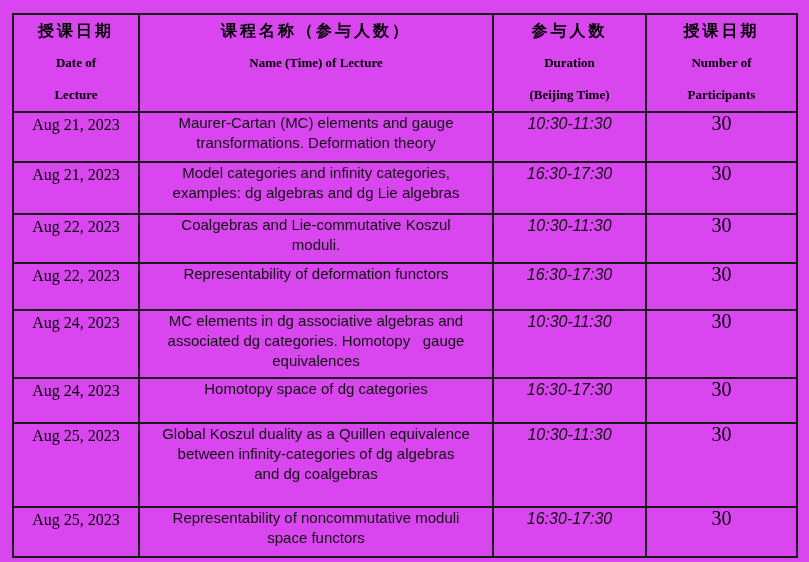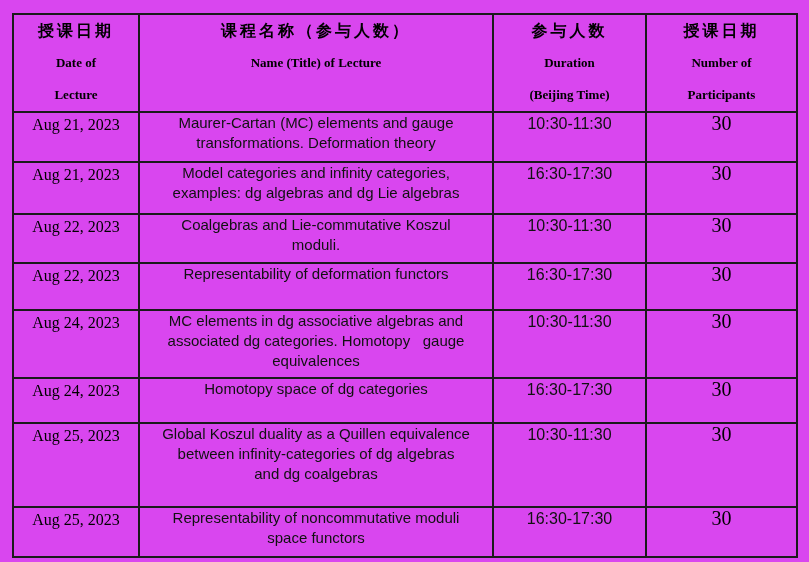--- a/index.html
+++ b/index.html
@@ -77,20 +77,21 @@
     padding: 1px 6px 0 6px;
     color: #111111;
     white-space: pre-wrap;
   }
   td.time-cell {
     font-family: "Liberation Sans", "DejaVu Sans", sans-serif;
     font-size: 16px;
     line-height: 21px;
     padding-top: 21px;
     color: #111111;
+    font-style: italic;
   }
   td.num-cell {
     font-family: "Liberation Serif", "DejaVu Serif", serif;
     font-size: 20px;
     line-height: 21px;
     padding-top: 21px;
     color: #000000;
   }
 </style>
 </head>
@@ -106,21 +107,21 @@
     </colgroup>
     <thead>
       <tr class="head-row">
         <th>
           <div class="hdr-zh">授课日期</div>
           <div class="hdr-en">Date of
 Lecture</div>
         </th>
         <th>
           <div class="hdr-zh">课程名称（参与人数）</div>
-          <div class="hdr-en">Name (Title) of Lecture</div>
+          <div class="hdr-en">Name (Time) of Lecture</div>
         </th>
         <th>
           <div class="hdr-zh">参与人数</div>
           <div class="hdr-en">Duration
 (Beijing Time)</div>
         </th>
         <th>
           <div class="hdr-zh">授课日期</div>
           <div class="hdr-en">Number of
 Participants</div>

